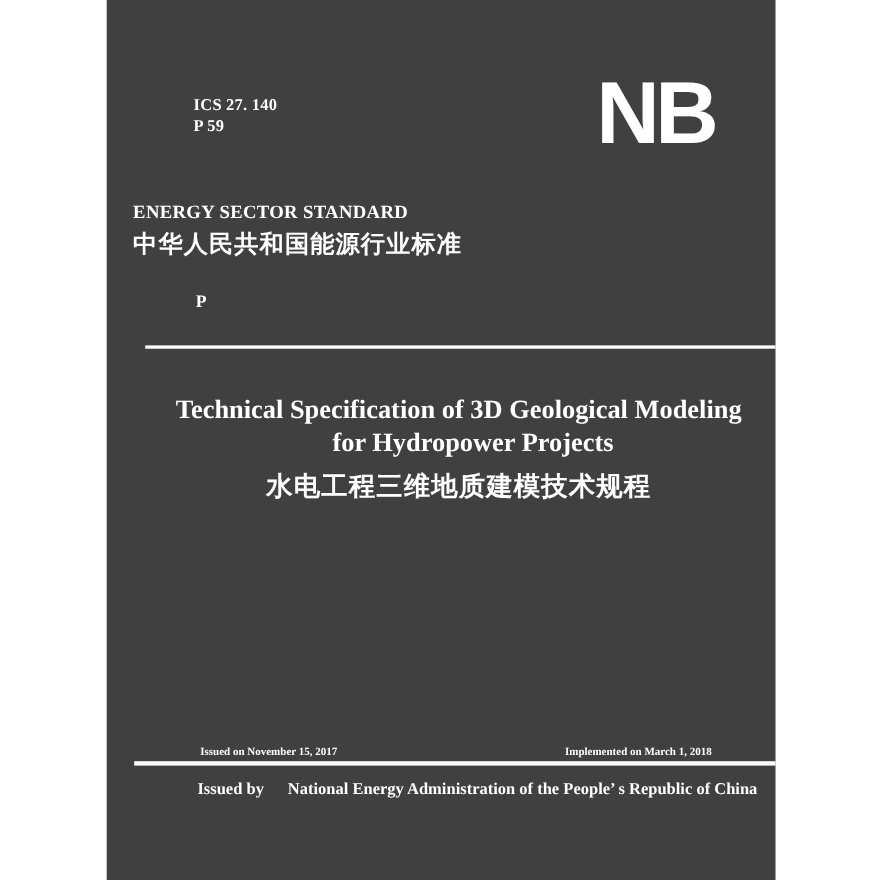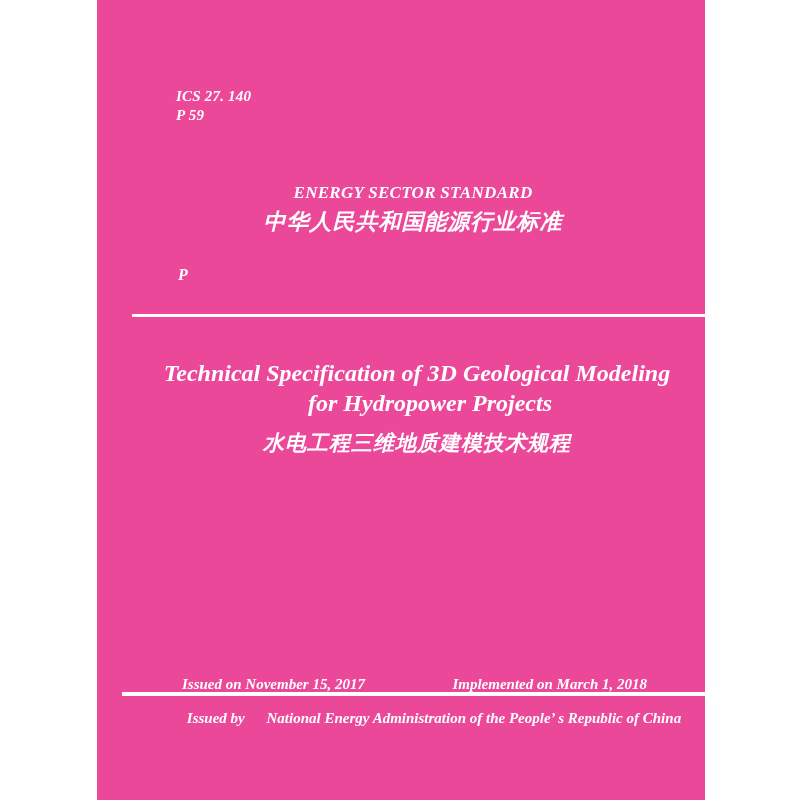--- a/index.html
+++ b/index.html
@@ -24,66 +24,67 @@
   }
   .logo{
     position:absolute;left:445px;top:63px;
     font-family:"Liberation Sans", sans-serif;
     font-size:80px;font-weight:bold;line-height:80px;
     letter-spacing:-4px;
   }
   .header-block{
     position:absolute;top:181px;left:0;width:100%;
     box-sizing:border-box;padding-left:24px;
-    text-align:center;font-weight:bold;
+    font-weight:bold;
   }
   .header-en{font-size:17px;line-height:23px;letter-spacing:0.3px;}
   .header-zh{font-size:22px;line-height:30px;margin-top:3px;letter-spacing:1px;}
   .class-row{
     position:absolute;top:262px;left:81px;right:53px;
     display:flex;justify-content:space-between;align-items:center;
     font-size:16px;font-weight:bold;line-height:26px;
   }
   .rule-top{
     position:absolute;top:314px;left:35px;right:0;height:3px;
     background:#ffffff;
   }
   .title-block{
     position:absolute;top:358px;left:0;width:100%;
     box-sizing:border-box;padding-left:32px;
     text-align:center;font-weight:bold;
   }
   .title-en{font-size:24px;line-height:30px;text-align:center;}
   .title-en2{position:relative;left:13px;}
-  .title-zh{font-size:21px;line-height:36px;margin-top:7px;letter-spacing:1px;}
+  .title-zh{font-size:24px;line-height:36px;margin-top:7px;letter-spacing:1px;}
   .issue-row{
     position:absolute;top:674px;left:85px;right:58px;
     display:flex;justify-content:space-between;align-items:center;
-    font-size:15px;font-weight:bold;line-height:20px;
+    font-size:10px;font-weight:bold;line-height:20px;
   }
   .rule-bottom{
     position:absolute;top:692px;left:25px;right:0;height:4px;
     background:#ffffff;
   }
   .issuedby-row{
     position:absolute;top:708px;left:0;width:100%;
     text-align:center;font-size:15px;font-weight:bold;line-height:20px;padding-left:33px;
   }
   .issuedby-label{display:inline-block;margin-right:18px;}
 </style>
 </head>
 <body>
 
-<div class="cover" style="background: #ec4899; color: rgb(255, 255, 255); font-style: italic;">
+<div class="cover" style="background: #404040; color: rgb(255, 255, 255);">
 
   <div class="meta">
     <div>ICS 27. 140</div>
     <div>P 59</div>
   </div>
 
+  <div class="logo">NB</div>
 
   <div class="header-block">
     <div class="header-en">ENERGY SECTOR STANDARD</div>
     <div class="header-zh">中华人民共和国能源行业标准</div>
   </div>
 
   <div class="class-row">
     <span>P</span>
   </div>
 

